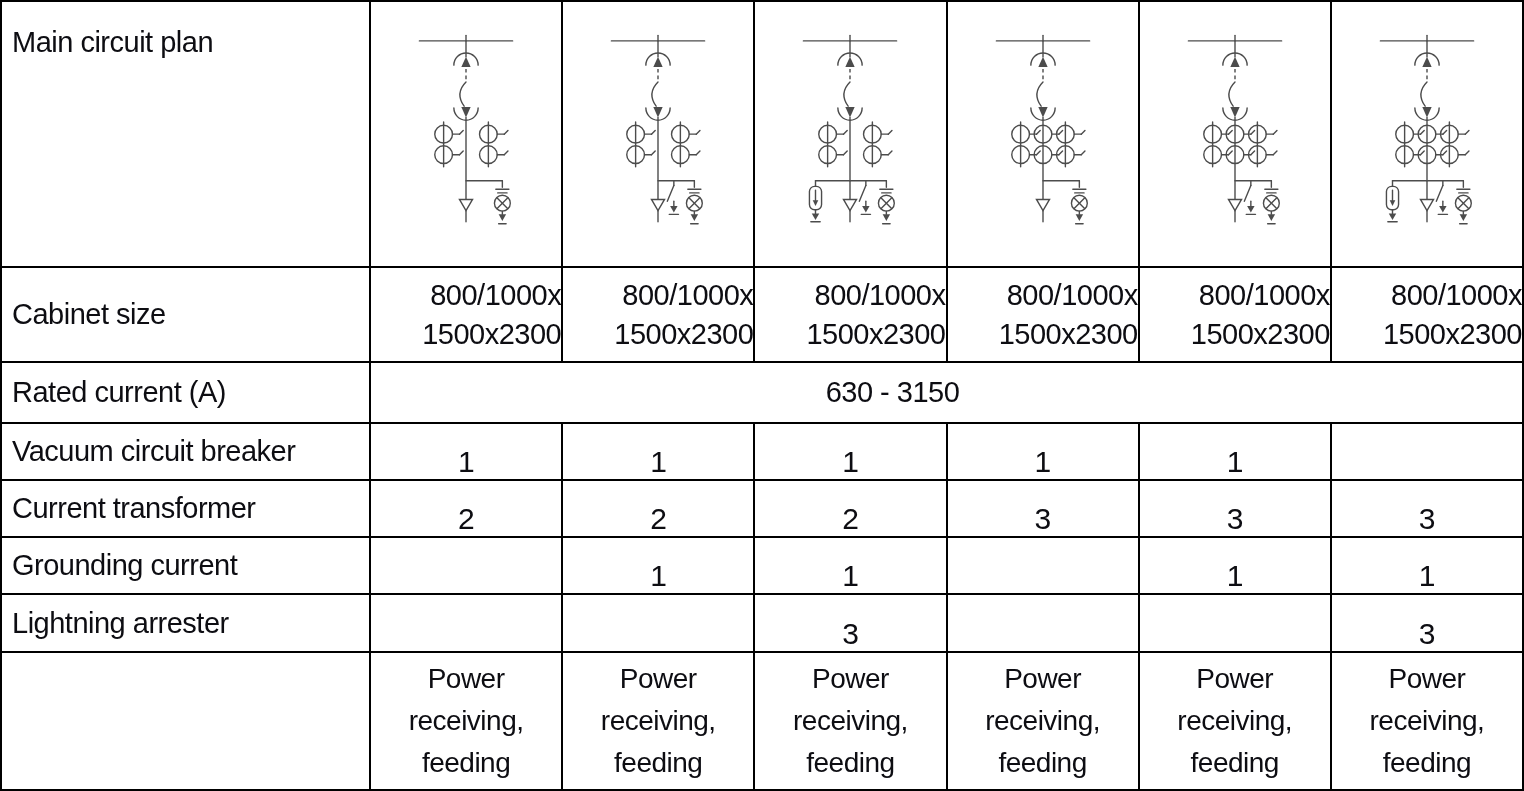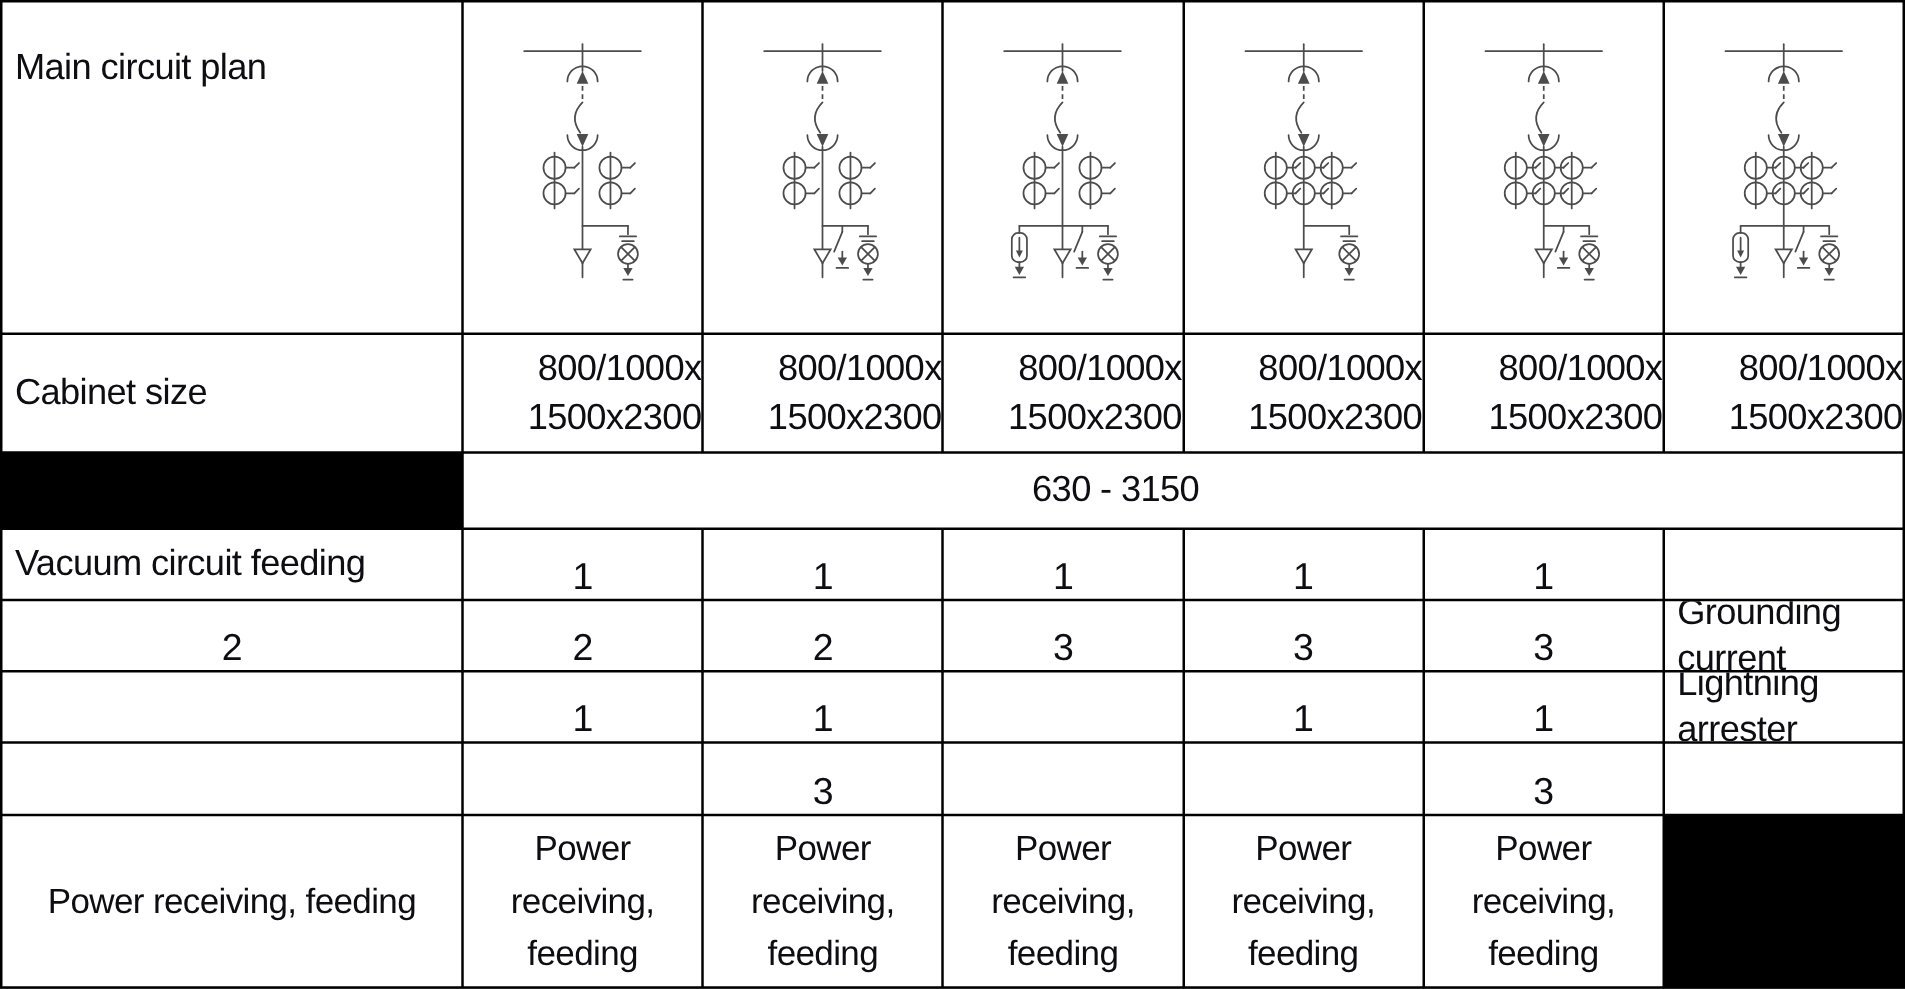--- a/index.html
+++ b/index.html
@@ -32,21 +32,21 @@
   
   .lab {
     display: flex;
     align-items: center;
     padding-left: 10px;
     font-size: 29px;
     line-height: 1.25;
   }
   .lab-top {
     align-items: flex-start;
-    padding-top: 34px;
+    padding-top: 22px;
   }
   .lab-2line {
     flex-direction: column;
     align-items: flex-start;
     justify-content: center;
     line-height: 1.35;
     gap: 34px;
   }
   
   .diag {
@@ -408,30 +408,32 @@
   </div>
   <div class="cell val val-2line">
     <span>800/1000x</span>
     <span>1500x2300</span>
   </div>
   <div class="cell val val-2line">
     <span>800/1000x</span>
     <span>1500x2300</span>
   </div>
 
+  <div class="cell lab">Rated current (A)</div>
   <div class="cell span6">630 - 3150</div>
 
-  <div class="cell lab">Vacuum circuit feeding</div>
-  <div class="cell val">1</div>
-  <div class="cell val">1</div>
-  <div class="cell val">1</div>
-  <div class="cell val">1</div>
-  <div class="cell val">1</div>
-  <div class="cell val"></div>
-
+  <div class="cell lab">Vacuum circuit breaker</div>
+  <div class="cell val">1</div>
+  <div class="cell val">1</div>
+  <div class="cell val">1</div>
+  <div class="cell val">1</div>
+  <div class="cell val">1</div>
+  <div class="cell val"></div>
+
+  <div class="cell lab">Current transformer</div>
   <div class="cell val">2</div>
   <div class="cell val">2</div>
   <div class="cell val">2</div>
   <div class="cell val">3</div>
   <div class="cell val">3</div>
   <div class="cell val">3</div>
 
   <div class="cell lab">Grounding current</div>
   <div class="cell val"></div>
   <div class="cell val">1</div>

